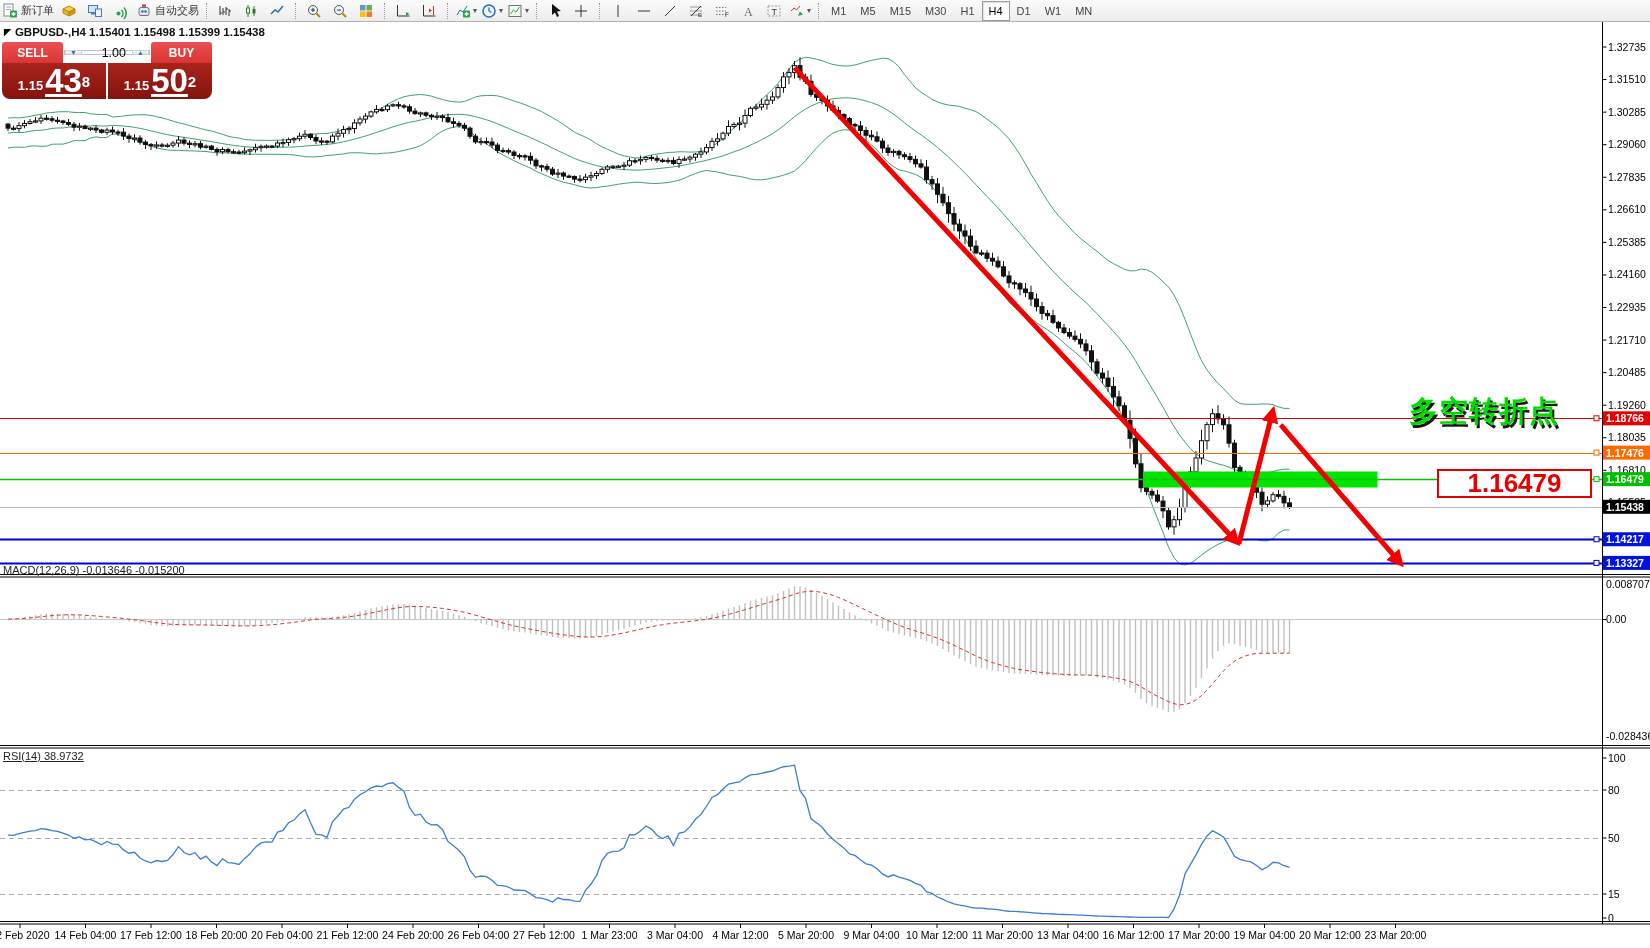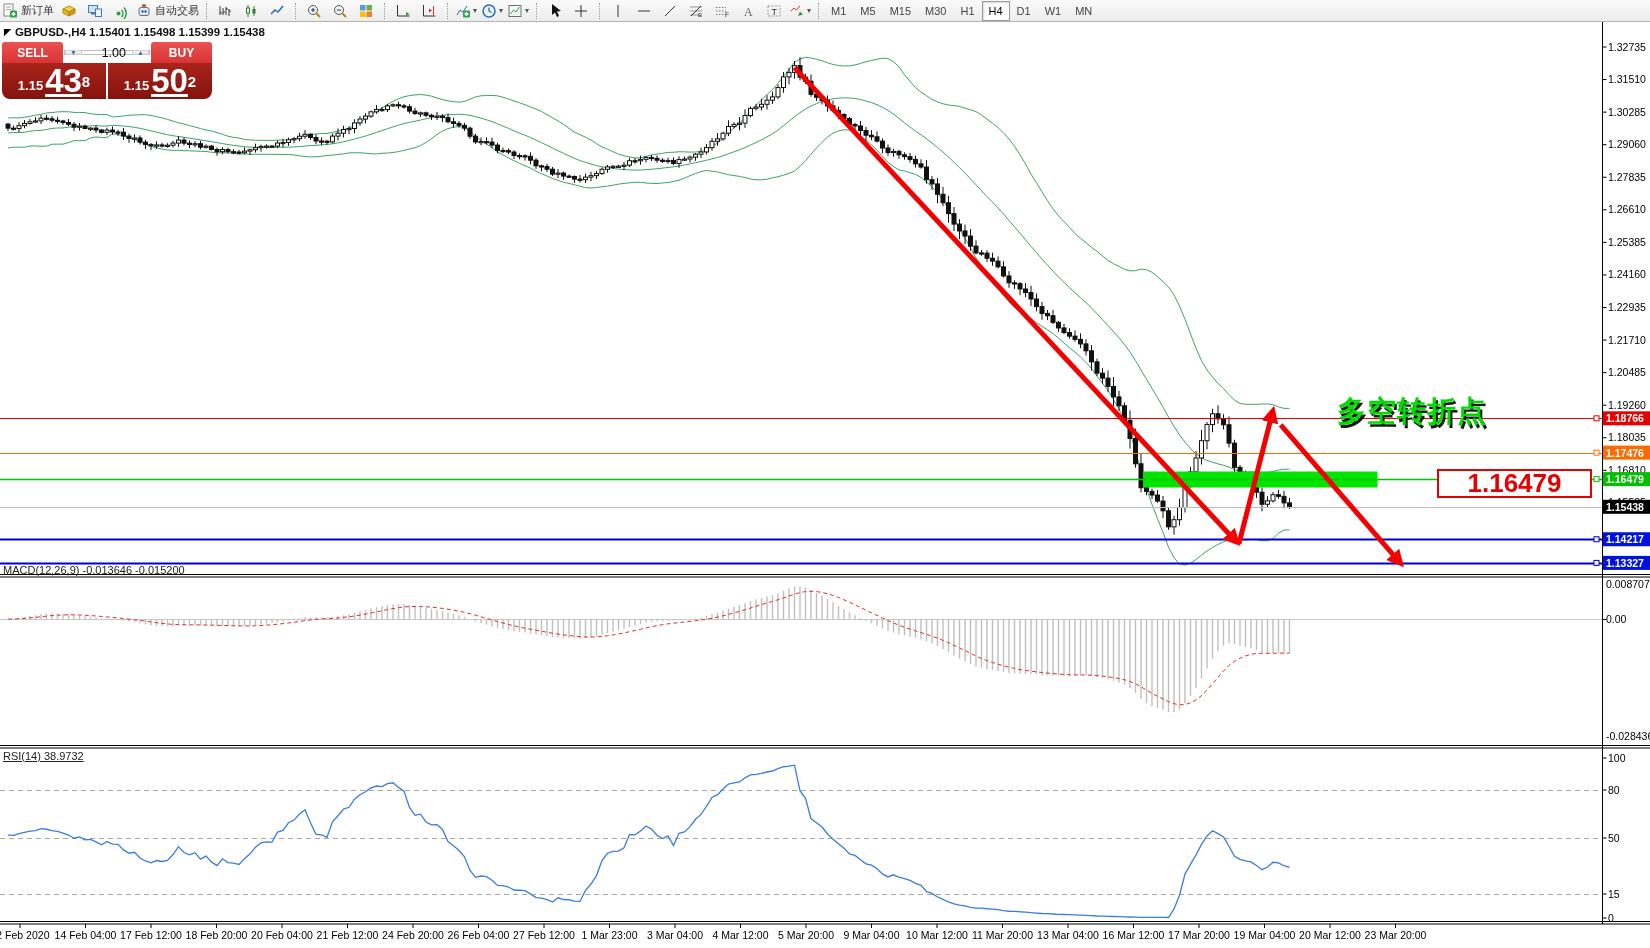--- a/index.html
+++ b/index.html
@@ -34,21 +34,21 @@
   .tp-price.left{border-radius:0 0 0 8px;margin-right:1px;}
   .tp-price.right{border-radius:0 0 8px 0;margin-left:1px;}
   .tp-small{font-size:13px;font-weight:bold;margin-right:2px;line-height:20px;}
   .tp-big{font-size:33px;font-weight:bold;line-height:30px;text-decoration:underline;}
   .tp-sup{font-size:15px;font-weight:bold;line-height:38px;align-self:flex-start;}
 
   #macd-label,#rsi-label{position:absolute;left:3px;font-size:11px;color:#222;z-index:4;}
   #macd-label{top:564px;}
   #rsi-label{top:750px;text-decoration:underline;}
 
-  #cn-annotation{position:absolute;left:1337px;top:392px;font-size:29px;font-weight:bold;color:#00dc00;
+  #cn-annotation{position:absolute;left:1409px;top:392px;font-size:29px;font-weight:bold;color:#00dc00;
                  letter-spacing:1px;text-shadow:2px 3px 0 rgba(0,0,0,.9);z-index:4;white-space:nowrap;}
   #big-price-label{position:absolute;left:1437px;top:469px;width:151px;height:25px;background:#fff;border:2px solid #e60000;
                    color:#e60000;font-size:26px;font-weight:bold;display:flex;align-items:center;justify-content:center;z-index:4;}
 </style>
 </head>
 <body>
 <div id="app">
 
   <div id="toolbar">
       <div class="tbtn">

